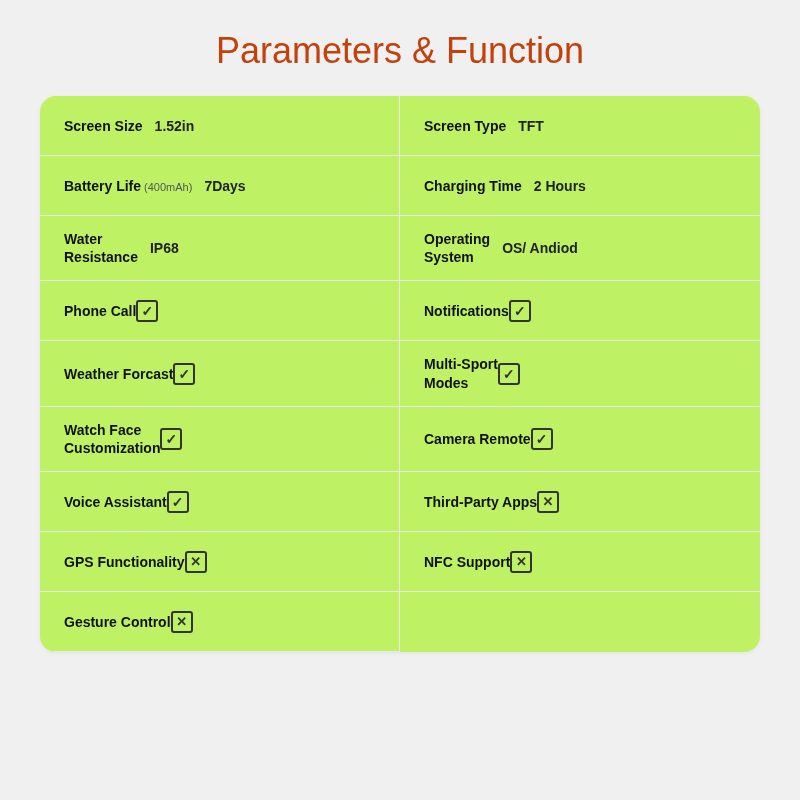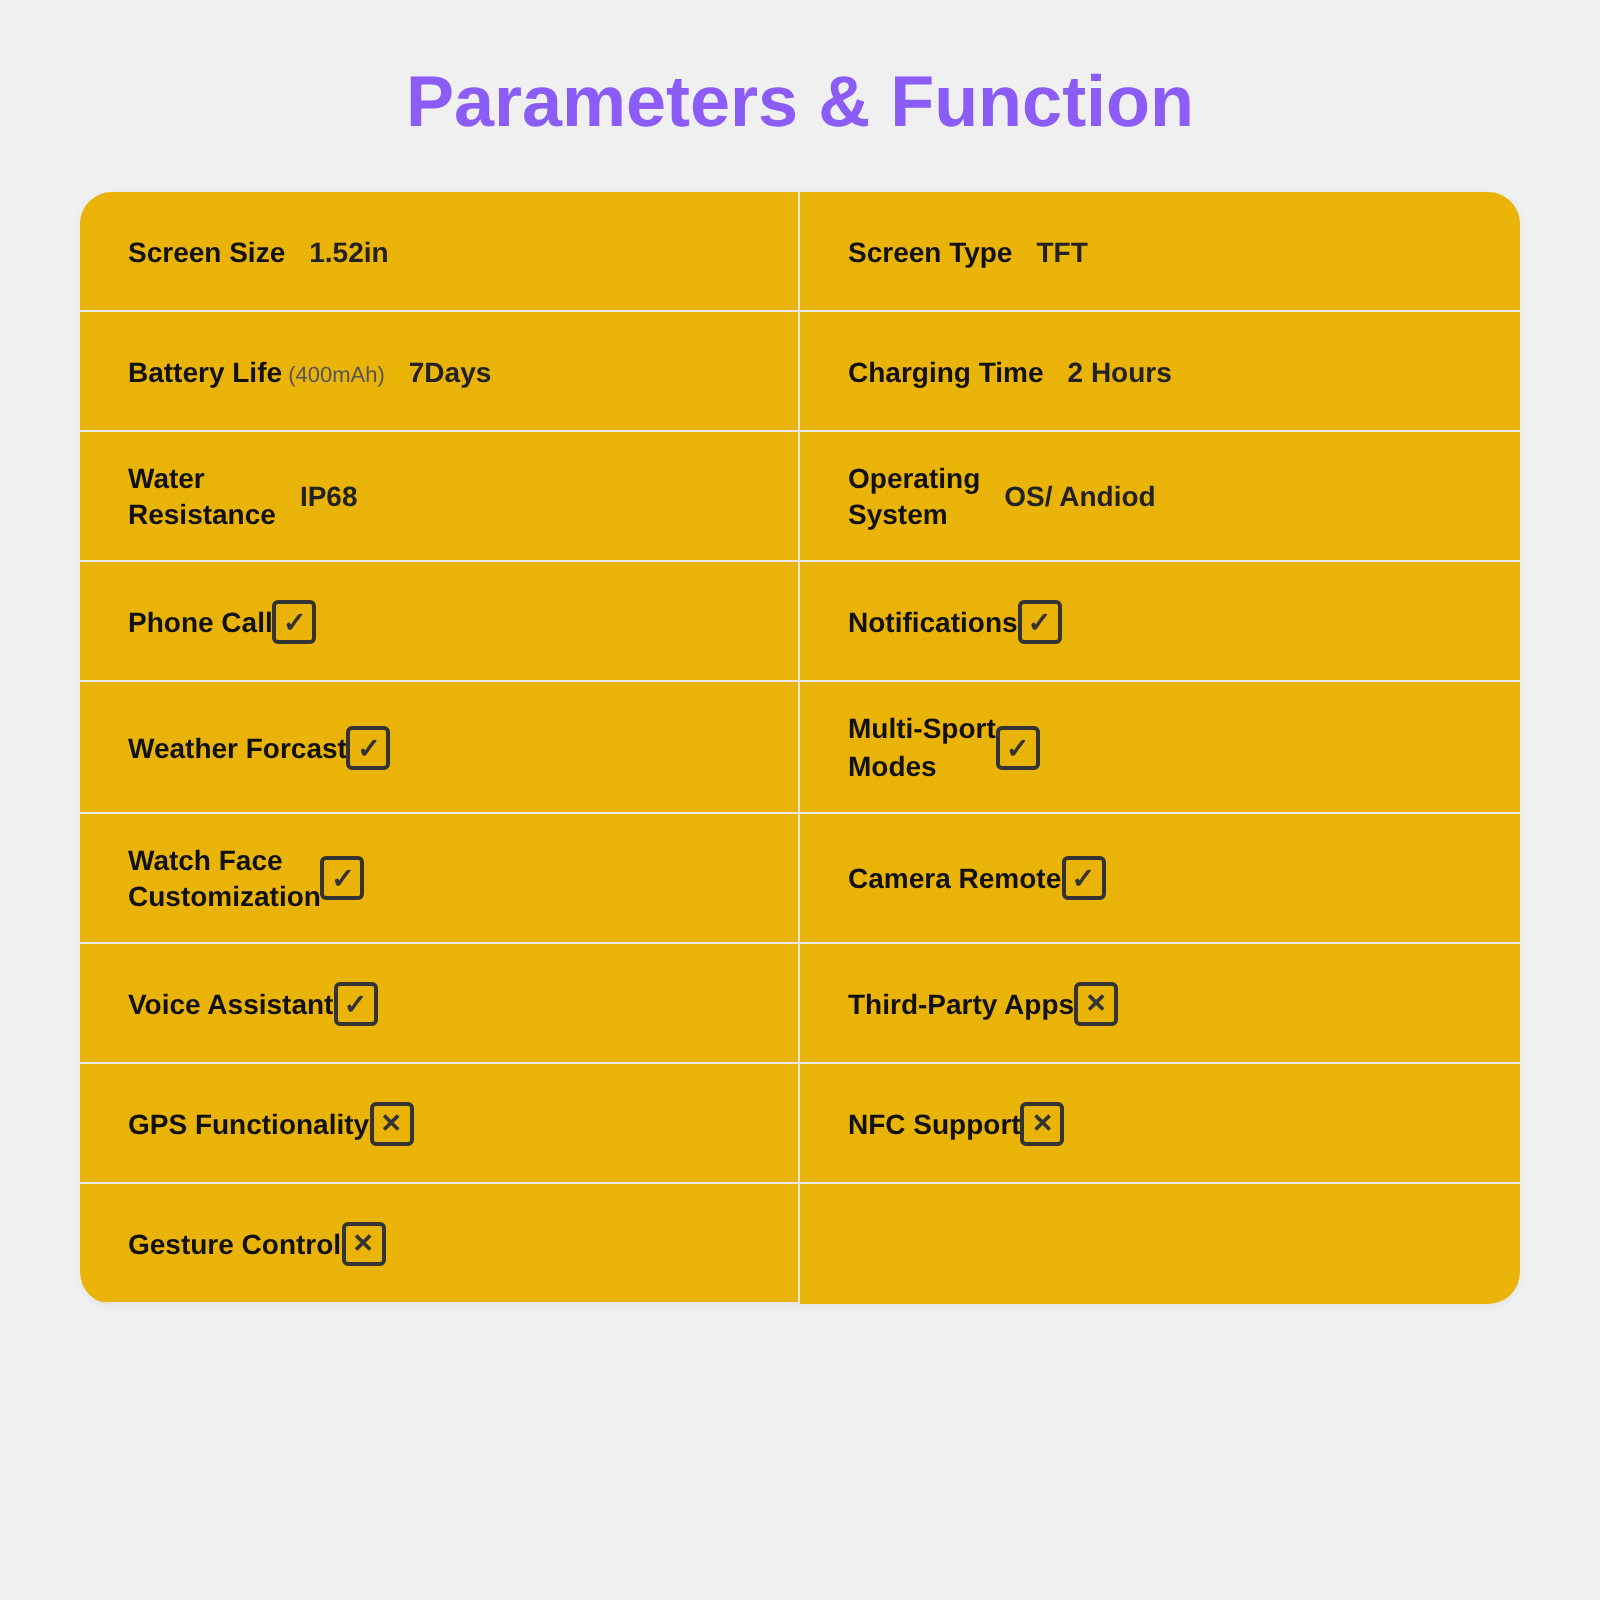--- a/index.html
+++ b/index.html
@@ -9,27 +9,27 @@
       background-color: #f0f0f0;
       font-family: -apple-system, BlinkMacSystemFont, 'Segoe UI', Arial, sans-serif;
       display: flex;
       flex-direction: column;
       align-items: center;
       justify-content: flex-start;
       padding: 30px 40px;
     }
     .page-title {
       font-size: 36px;
-      font-weight: 700;
-      color: #8b5cf6;
+      font-weight: 400;
+      color: #c2410c;
       margin-bottom: 24px;
       text-align: center;
     }
     .card {
-      background: #eab308;
+      background: #bef264;
       border-radius: 16px;
       width: 100%;
       overflow: hidden;
       box-shadow: 0 1px 4px rgba(0,0,0,0.06);
     }
     .table-grid {
       display: grid;
       grid-template-columns: 1fr 1fr;
       width: 100%;
     }

